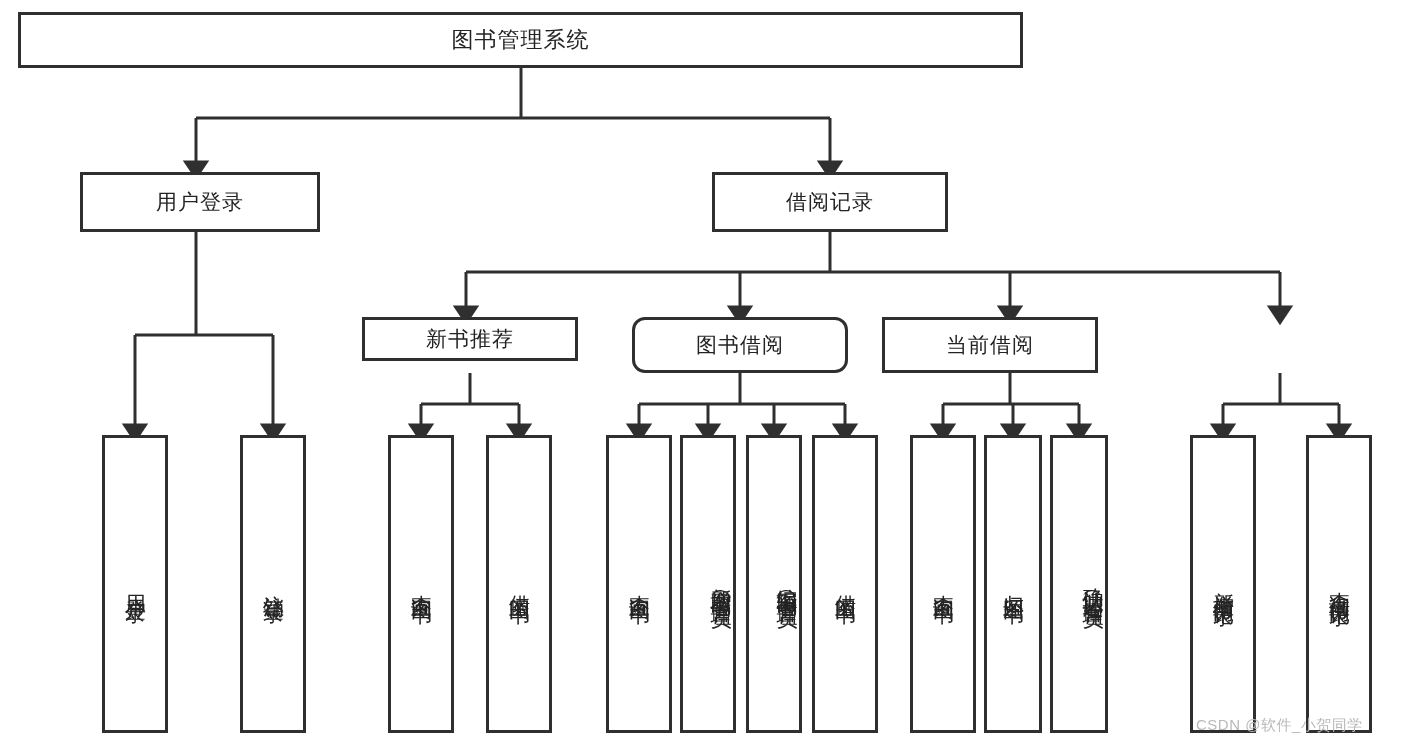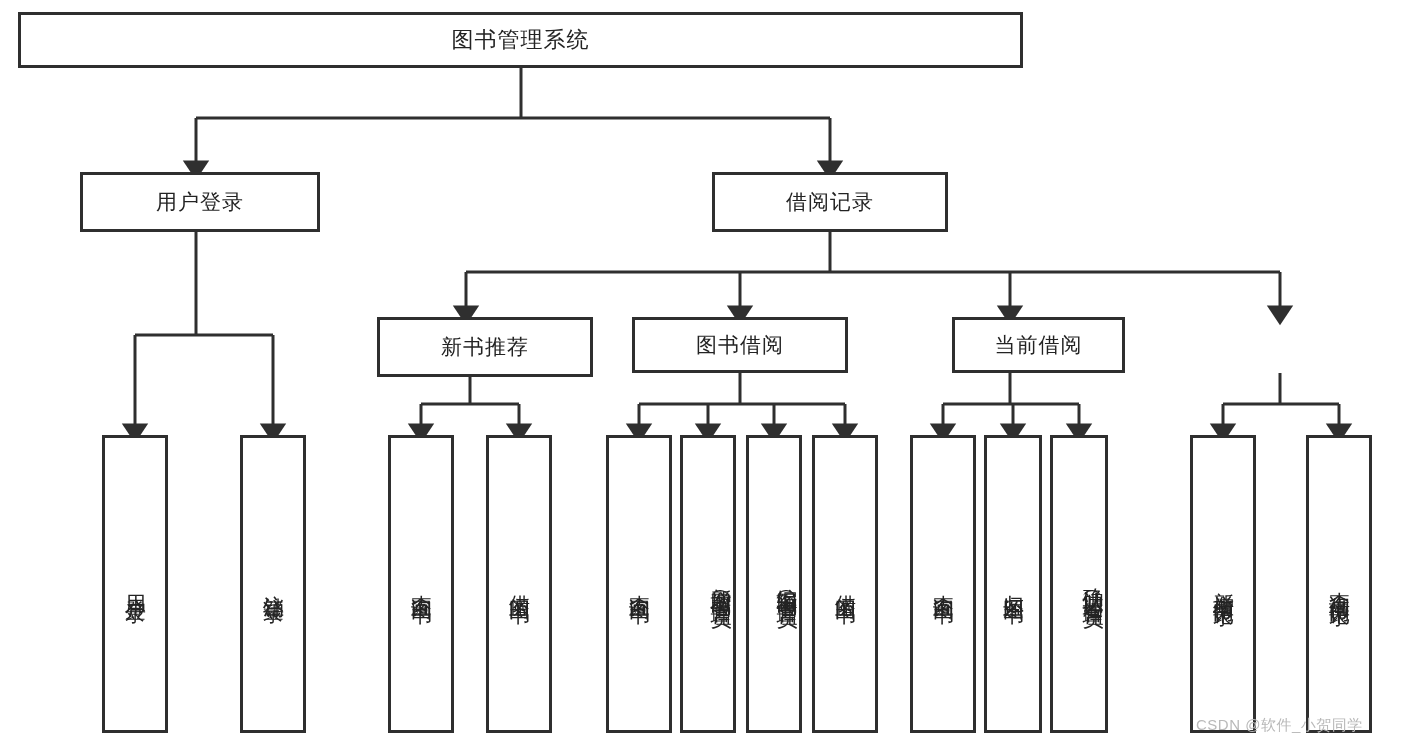--- a/index.html
+++ b/index.html
@@ -112,23 +112,23 @@
         <line x1="1223" y1="404" x2="1223" y2="433" marker-end="url(#arrow)"></line>
         <line x1="1339" y1="404" x2="1339" y2="433" marker-end="url(#arrow)"></line>
       </g>
   </svg>
 
   <div class="node horiz root" style="left: 18px; top: 12px; width: 1005px; height: 56px;">图书管理系统</div>
 
   <div class="node horiz" style="left: 80px; top: 172px; width: 240px; height: 60px;">用户登录</div>
   <div class="node horiz" style="left: 712px; top: 172px; width: 236px; height: 60px;">借阅记录</div>
 
-  <div class="node horiz" style="left: 377px; top: 317px; width: 216px; height: 60px;">新书推荐</div>
-  <div class="node horiz" style="left: 632px; top: 317px; width: 216px; height: 56px;">图书借阅</div>
-  <div class="node horiz" style="left: 952px; top: 317px; width: 173px; height: 56px;">当前借阅</div>
+  <div class="node horiz" style="left: 362px; top: 317px; width: 216px; height: 44px;">新书推荐</div>
+  <div class="node horiz" style="left: 632px; top: 317px; width: 216px; height: 56px; border-radius: 13px;">图书借阅</div>
+  <div class="node horiz" style="left: 882px; top: 317px; width: 216px; height: 56px;">当前借阅</div>
 
   <div class="node vert" style="left: 102px; top: 435px; width: 66px; height: 298px;">用户登录</div>
   <div class="node vert" style="left: 240px; top: 435px; width: 66px; height: 298px;">注销登录</div>
   <div class="node vert" style="left: 388px; top: 435px; width: 66px; height: 298px;">查询图书</div>
   <div class="node vert" style="left: 486px; top: 435px; width: 66px; height: 298px;">借阅图书</div>
   <div class="node vert" style="left: 606px; top: 435px; width: 66px; height: 298px;">查询图书</div>
   <div class="node vert topalign" style="left: 680px; top: 435px; width: 56px; height: 298px;">新增图书（管理员）</div>
   <div class="node vert topalign" style="left: 746px; top: 435px; width: 56px; height: 298px;">编辑图书（管理员）</div>
   <div class="node vert" style="left: 812px; top: 435px; width: 66px; height: 298px;">借阅图书</div>
   <div class="node vert" style="left: 910px; top: 435px; width: 66px; height: 298px;">查询图书</div>

